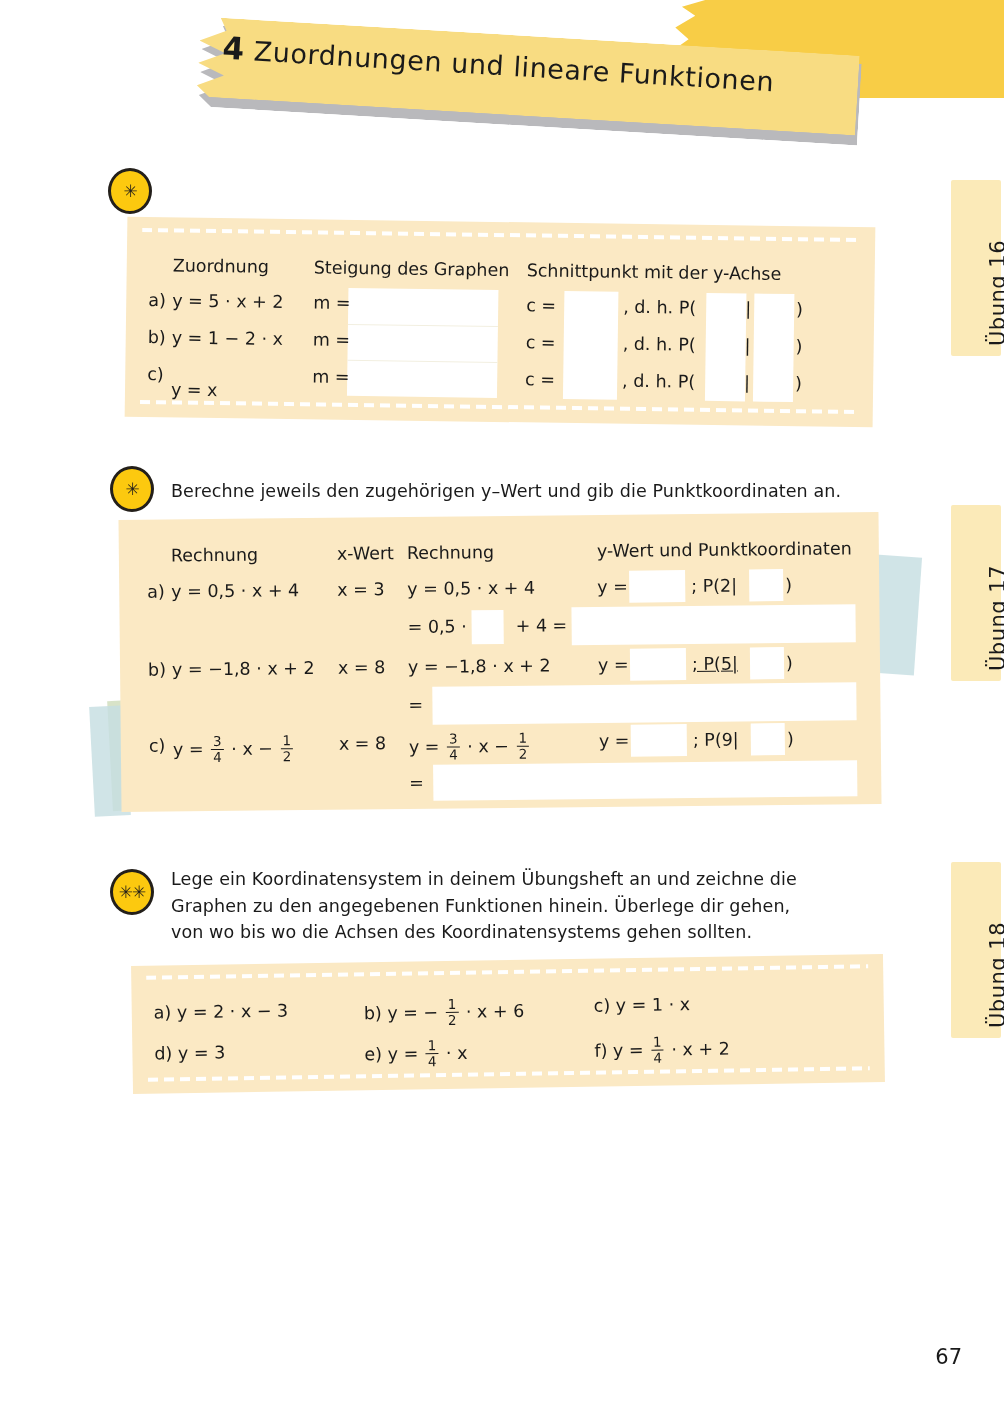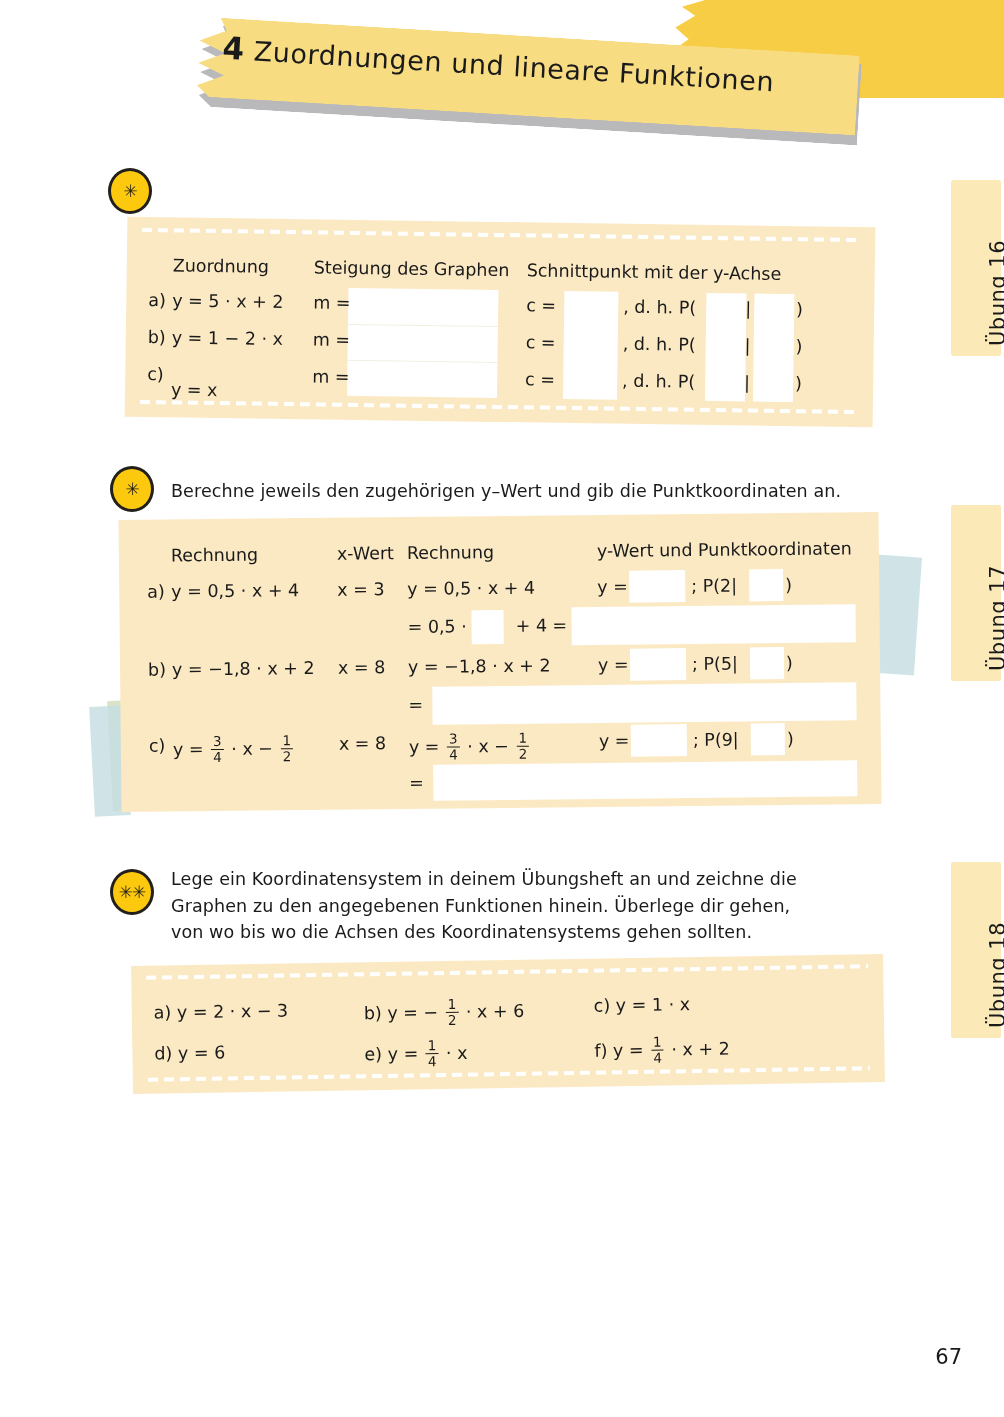--- a/index.html
+++ b/index.html
@@ -301,21 +301,21 @@
       <div class="blank" style="left:352px; top:94px; width:32px; height:34px;"></div>
       <span class="cell" style="left:396px; top:100px;">+ 4 =</span>
       <div class="blank" style="left:452px; top:92px; width:284px; height:38px;"></div>
 
       <span class="cell" style="left:28px; top:140px;">b)</span>
       <span class="cell" style="left:52px; top:140px;">y = −1,8 · x + 2</span>
       <span class="cell" style="left:218px; top:140px;">x = 8</span>
       <span class="cell" style="left:288px; top:140px;">y = −1,8 · x + 2</span>
       <span class="cell" style="left:478px; top:140px;">y =</span>
       <div class="blank" style="left:510px; top:134px; width:56px; height:32px;"></div>
-      <span class="cell" style="left:572px; top:140px;">; P(5|</span>
+      <span class="cell" style="left:572px; top:140px;text-decoration:underline;">; P(5|</span>
       <div class="blank" style="left:630px; top:134px; width:34px; height:32px;"></div>
       <span class="cell" style="left:666px; top:140px;">)</span>
 
       <span class="cell" style="left:288px; top:178px;">=</span>
       <div class="blank" style="left:312px; top:170px; width:424px; height:38px;"></div>
 
       <span class="cell" style="left:28px; top:216px;">c)</span>
       <span class="cell" style="left:52px; top:216px;">
         <span>y =</span>
         <span class="frac">
@@ -378,21 +378,21 @@
         <span>· x + 6</span>
       </span>
 
       <span class="cell" style="left:462px; top:37px;">
         <span>c)</span>
         <span>y = 1 · x</span>
       </span>
 
       <span class="cell" style="left:22px; top:78px;">
         <span>d)</span>
-        <span>y = 6</span>
+        <span>y = 3</span>
       </span>
 
       <span class="cell" style="left:232px; top:78px;">
         <span>e)</span>
         <span>y =</span>
         <span class="frac">
           <span class="num">1</span>
           <span class="den">4</span>
         </span>
         <span>· x</span>

